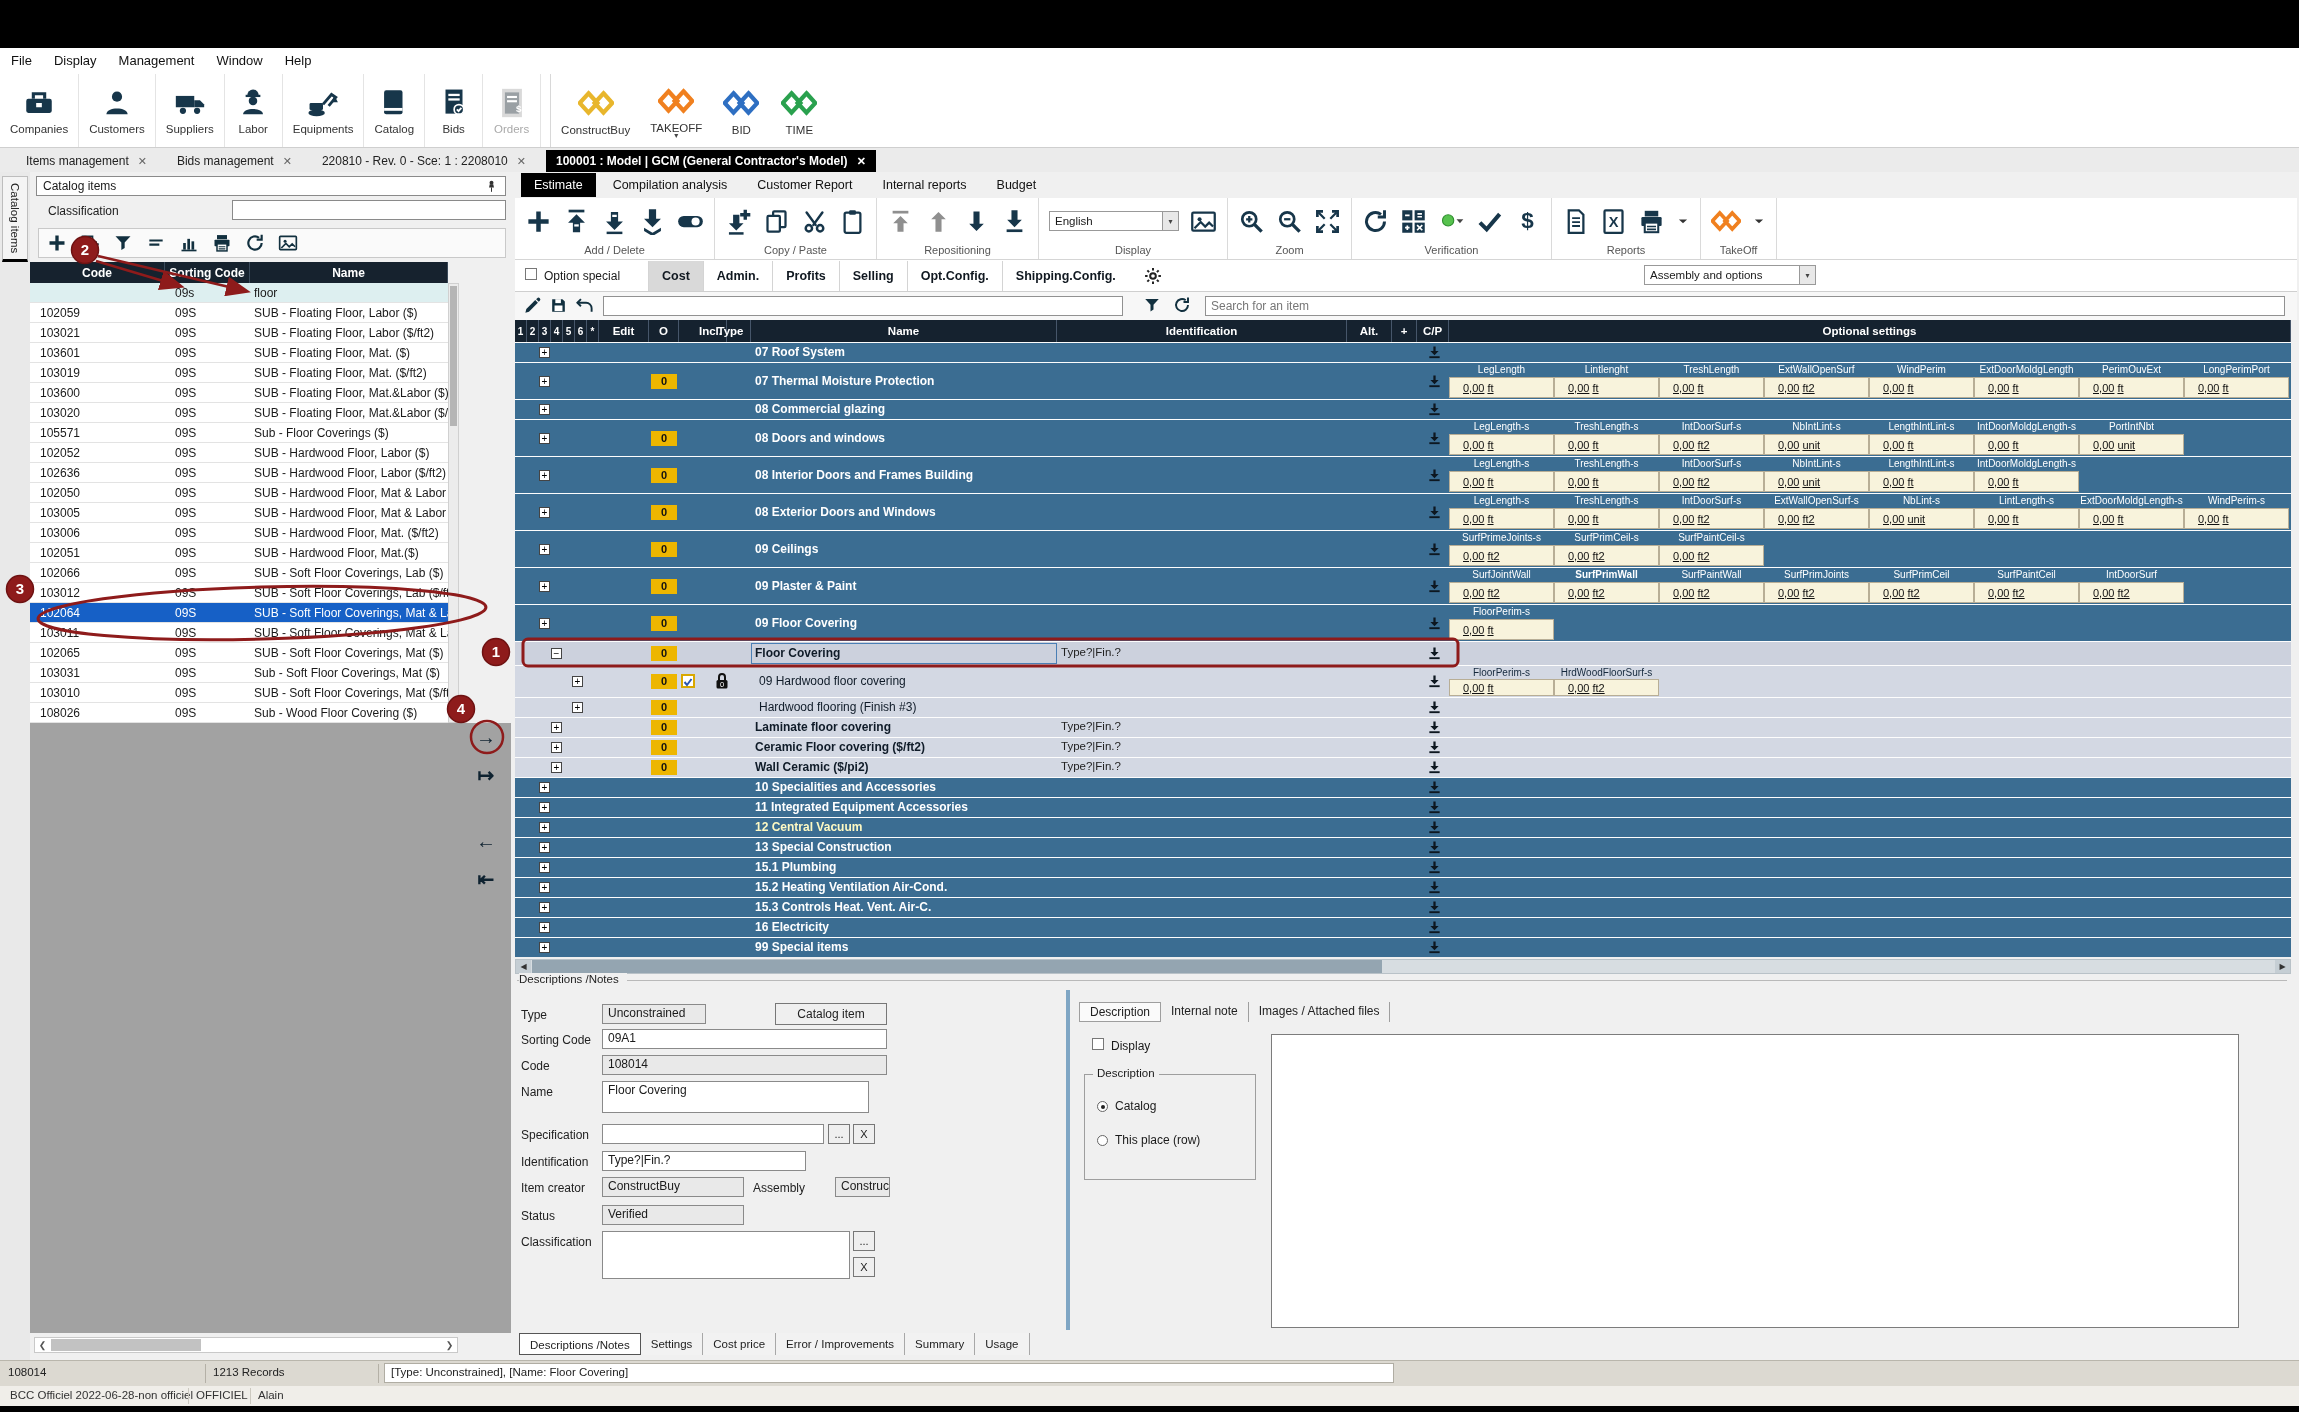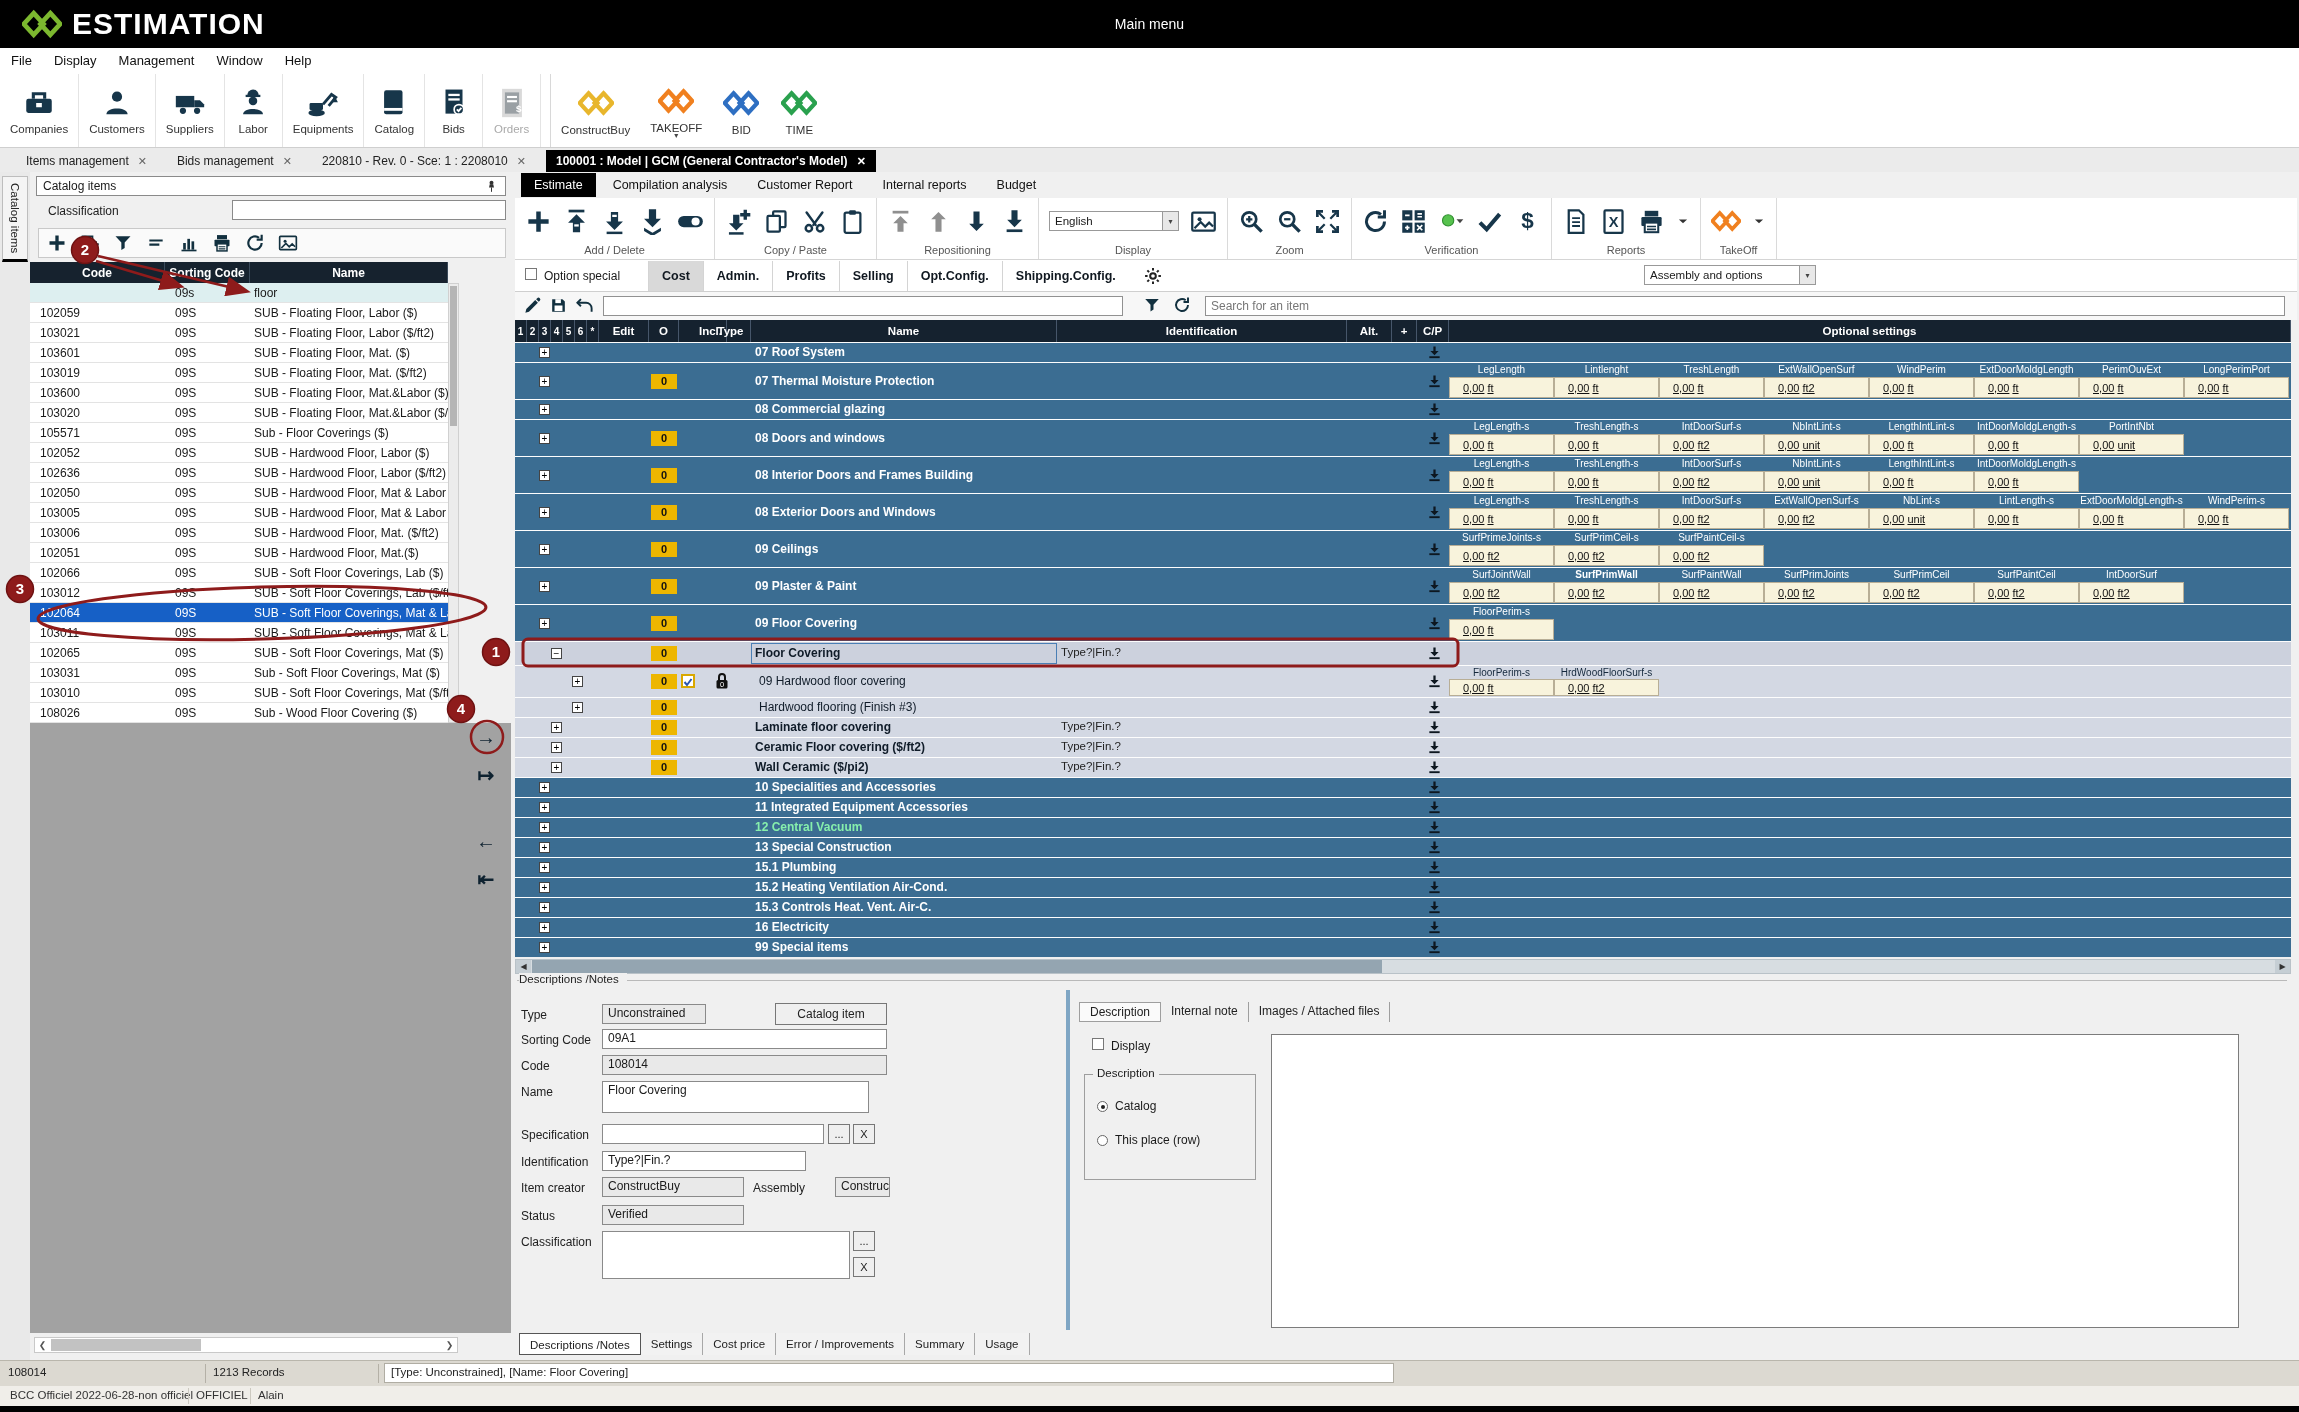--- a/index.html
+++ b/index.html
@@ -98,32 +98,20 @@
   .footerbar{left:0;top:1386px;width:2299px;height:20px;background:#f0eee9;font-size:11.5px;color:#333;}
   .s-sep{position:absolute;top:3px;width:1px;height:19px;background:#b4b0a6;}
   .annot{position:absolute;left:0;top:0;width:2299px;height:1412px;pointer-events:none;z-index:60;}
   .icon{display:inline-flex;align-items:center;justify-content:center;}
 </style>
 </head>
 <body>
 
 <div class="page">
 
-  <div class="abs titlebar">
-    <div class="logo">
-      <span class="icon" id="logoIcon">
-          <svg width="40" height="40" viewBox="0 0 26 18" xmlns="http://www.w3.org/2000/svg">
-            <path d="M7.6 2L14 9l-6.4 7L1.2 9z" fill="none" stroke="#7cb82f" stroke-width="3.1"></path>
-            <path d="M18.4 2l6.4 7-6.4 7L12 9z" fill="none" stroke="#7cb82f" stroke-width="3.1"></path>
-          </svg>
-        </span>
-      <span class="logo-text">ESTIMATION</span>
-    </div>
-    <div class="win-title">Main menu</div>
-  </div>
 
   <div class="abs menubar" id="menubar">
       <div class="menu-item">File</div>
       <div class="menu-item">Display</div>
       <div class="menu-item">Management</div>
       <div class="menu-item">Window</div>
       <div class="menu-item">Help</div>
       <div class="menu-item hl">User's Guide</div>
     </div>
 
@@ -1140,21 +1128,21 @@
         <div class="grow" style="top: 455px; height: 20px; background: rgb(59, 109, 146);">
           <div class="expand" style="left: 24px; top: 4px;">+</div>
           <div class="gname" style="top: 2px; left: 240px; color: rgb(255, 255, 255); font-weight: bold;">11 Integrated Equipment Accessories</div>
           <div style="position: absolute; left: 912px; top: 2px; width: 16px; height: 16px;"><svg width="15" height="15" viewBox="0 0 16 15">
               <path d="M6.8 1h2.4v5h3.2L8 10.4 3.6 6h3.2z" fill="#0d1720"></path>
               <rect x="2.5" y="11.5" width="11" height="2" fill="#0d1720"></rect>
             </svg></div>
         </div>
         <div class="grow" style="top: 475px; height: 20px; background: rgb(59, 109, 146);">
           <div class="expand" style="left: 24px; top: 4px;">+</div>
-          <div class="gname" style="top: 2px; left: 240px; color: #86efac; font-weight: bold;">12 Central Vacuum</div>
+          <div class="gname" style="top: 2px; left: 240px; color: #fef9c3; font-weight: bold;">12 Central Vacuum</div>
           <div style="position: absolute; left: 912px; top: 2px; width: 16px; height: 16px;"><svg width="15" height="15" viewBox="0 0 16 15">
               <path d="M6.8 1h2.4v5h3.2L8 10.4 3.6 6h3.2z" fill="#0d1720"></path>
               <rect x="2.5" y="11.5" width="11" height="2" fill="#0d1720"></rect>
             </svg></div>
         </div>
         <div class="grow" style="top: 495px; height: 20px; background: rgb(59, 109, 146);">
           <div class="expand" style="left: 24px; top: 4px;">+</div>
           <div class="gname" style="top: 2px; left: 240px; color: rgb(255, 255, 255); font-weight: bold;">13 Special Construction</div>
           <div style="position: absolute; left: 912px; top: 2px; width: 16px; height: 16px;"><svg width="15" height="15" viewBox="0 0 16 15">
               <path d="M6.8 1h2.4v5h3.2L8 10.4 3.6 6h3.2z" fill="#0d1720"></path>

